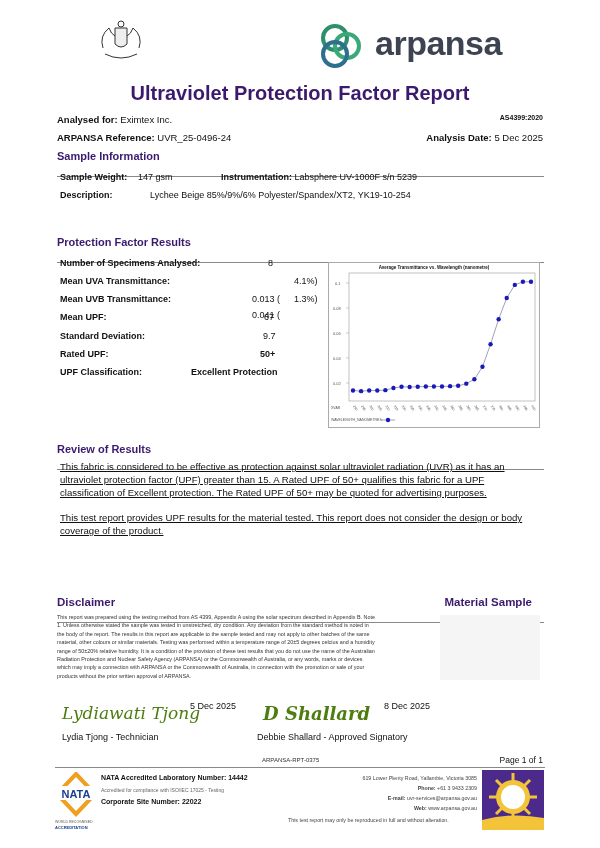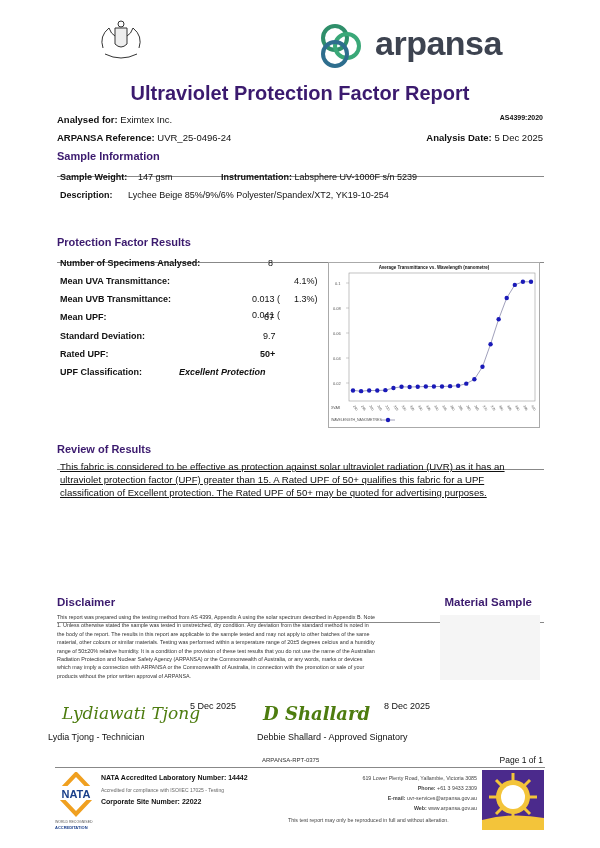--- a/index.html
+++ b/index.html
@@ -65,21 +65,21 @@
 </div>
 
 <div class="abs section-h" style="left:57px;top:150px;width:487px;">Sample Information</div>
 <div class="abs row lbl" style="left:60px;top:172px;">Sample Weight:</div>
 <div class="abs row" style="left:138px;top:172px;">147 gsm</div>
 <div class="abs row" style="left:221px;top:172px;">
   <b>Instrumentation:</b>
   <span>Labsphere UV-1000F s/n 5239</span>
 </div>
 <div class="abs row lbl" style="left:60px;top:190px;">Description:</div>
-<div class="abs row" style="left:128px;top:190px;">Lychee Beige 85%/9%/6% Polyester/Spandex/XT2, YK19-10-254</div>
+<div class="abs row" style="left:150px;top:190px;">Lychee Beige 85%/9%/6% Polyester/Spandex/XT2, YK19-10-254</div>
 
 <div class="abs section-h" style="left:57px;top:236px;width:487px;">
   <span>Protection Factor Results</span>
 </div>
 
 <div class="abs" style="left:60px;top:258px;width:260px;">
   <div class="abs row lbl" style="top:0;">Number of Specimens Analysed:</div>
   <div class="abs row" style="top:0;left:208px;">8</div>
 
   <div class="abs row lbl" style="top:18px;">Mean UVA Transmittance:</div>
@@ -93,21 +93,21 @@
   <div class="abs row lbl" style="top:54px;">Mean UPF:</div>
   <div class="abs row" style="top:54px;left:204px;">67</div>
 
   <div class="abs row lbl" style="top:73px;">Standard Deviation:</div>
   <div class="abs row" style="top:73px;left:203px;">9.7</div>
 
   <div class="abs row lbl" style="top:91px;">Rated UPF:</div>
   <div class="abs row lbl" style="top:91px;left:200px;">50+</div>
 
   <div class="abs row lbl" style="top:109px;">UPF Classification:</div>
-  <div class="abs row lbl" style="top:109px;left:119px;font-style:italic;">Excellent Protection</div>
+  <div class="abs row lbl" style="top:109px;left:131px;">Excellent Protection</div>
 </div>
 
 <div class="abs chart-box">
   <div class="abs" style="left:0;top:2px;width:210px;text-align:center;font-size:4.5px;font-weight:bold;">Average Transmittance vs. Wavelength (nanometre)</div>
   <svg class="abs" style="left:0;top:0;" width="210" height="164">
     <rect x="20" y="10" width="186" height="128" fill="none" stroke="#999" stroke-width="0.6"></rect>
     <g font-size="4" fill="#555" font-family="Liberation Sans, sans-serif">
       <text x="6" y="22">0.1</text>
       <text x="4" y="47">0.08</text>
       <text x="4" y="72">0.06</text>
@@ -175,34 +175,35 @@
     <text x="2" y="146" font-size="3.5" fill="#555">XVAR</text>
     <text x="2" y="158" font-size="3.5" fill="#555">WAVELENGTH_NANOMETRES</text>
     <line x1="52" y1="157" x2="66" y2="157" stroke="#8888aa" stroke-width="0.8"></line>
     <circle cx="59" cy="157" r="2.2" fill="#1a1ab8"></circle>
   </svg>
 </div>
 
 <div class="abs section-h" style="left:57px;top:443px;width:487px;">Review of Results</div>
 <div class="abs review" style="left:60px;top:460px;width:470px;text-decoration:underline;">
   <p>This fabric is considered to be effective as protection against solar ultraviolet radiation (UVR) as it has an ultraviolet protection factor (UPF) greater than 15. A Rated UPF of 50+ qualifies this fabric for a UPF classification of Excellent protection. The Rated UPF of 50+ may be quoted for advertising purposes.</p>
+  <p style="margin-top:12px;">This test report provides UPF results for the material tested. This report does not consider the design or body coverage of the product.</p>
 </div>
 
 <div class="abs section-h" style="left:57px;top:596px;width:487px;font-size:11.5px;">
   <span>Disclaimer</span>
   <span style="position:absolute;right:12px;">Material Sample</span>
 </div>
 <div class="abs disc" style="left:57px;top:613px;width:318px;">This report was prepared using the testing method from AS 4399, Appendix A using the solar spectrum described in Appendix B. Note 1. Unless otherwise stated the sample was tested in unstretched, dry condition. Any deviation from the standard method is noted in the body of the report. The results in this report are applicable to the sample tested and may not apply to other batches of the same material, other colours or similar materials. Testing was performed within a temperature range of 20±5 degrees celcius and a humidity range of 50±20% relative humidity. It is a condition of the provision of these test results that you do not use the name of the Australian Radiation Protection and Nuclear Safety Agency (ARPANSA) or the Commonwealth of Australia, or any words, marks or devices which may imply a connection with ARPANSA or the Commonwealth of Australia, in connection with the promotion or sale of your products without the prior written approval of ARPANSA.</div>
 <div class="abs" style="left:440px;top:615px;width:100px;height:65px;background:#f5f5f5;"></div>
 
 <div class="abs sig" style="left:62px;top:703px;font-size:17px;">Lydiawati Tjong</div>
 <div class="abs" style="left:190px;top:701px;font-size:9px;">5 Dec 2025</div>
 <div class="abs sig" style="left:263px;top:703px;font-size:18px;font-weight:bold;">D Shallard</div>
 <div class="abs" style="left:384px;top:701px;font-size:9px;">8 Dec 2025</div>
-<div class="abs" style="left:48px;top:732px;font-size:9px;">Lydia Tjong - Technician</div>
+<div class="abs" style="left:62px;top:732px;font-size:9px;">Lydia Tjong - Technician</div>
 <div class="abs" style="left:257px;top:732px;font-size:9px;">Debbie Shallard - Approved Signatory</div>
 <div class="abs" style="left:262px;top:757px;font-size:6px;color:#333;">ARPANSA-RPT-0375</div>
 <div class="abs" style="right:57px;top:755px;font-size:8.5px;">Page 1 of 1</div>
 <div class="abs footer-line"></div>
 
 <svg class="abs" style="left:55px;top:772px;" width="42" height="48" viewBox="0 0 42 48">
   <path d="M21 2 L40 22 L21 42 L2 22 Z" fill="none" stroke="#f0a020" stroke-width="4"></path>
   <rect x="0" y="14" width="42" height="14" fill="#fff"></rect>
   <text x="21" y="26" font-size="11" font-weight="bold" fill="#1a3f8a" text-anchor="middle" font-family="Liberation Sans, sans-serif">NATA</text>
 </svg>

